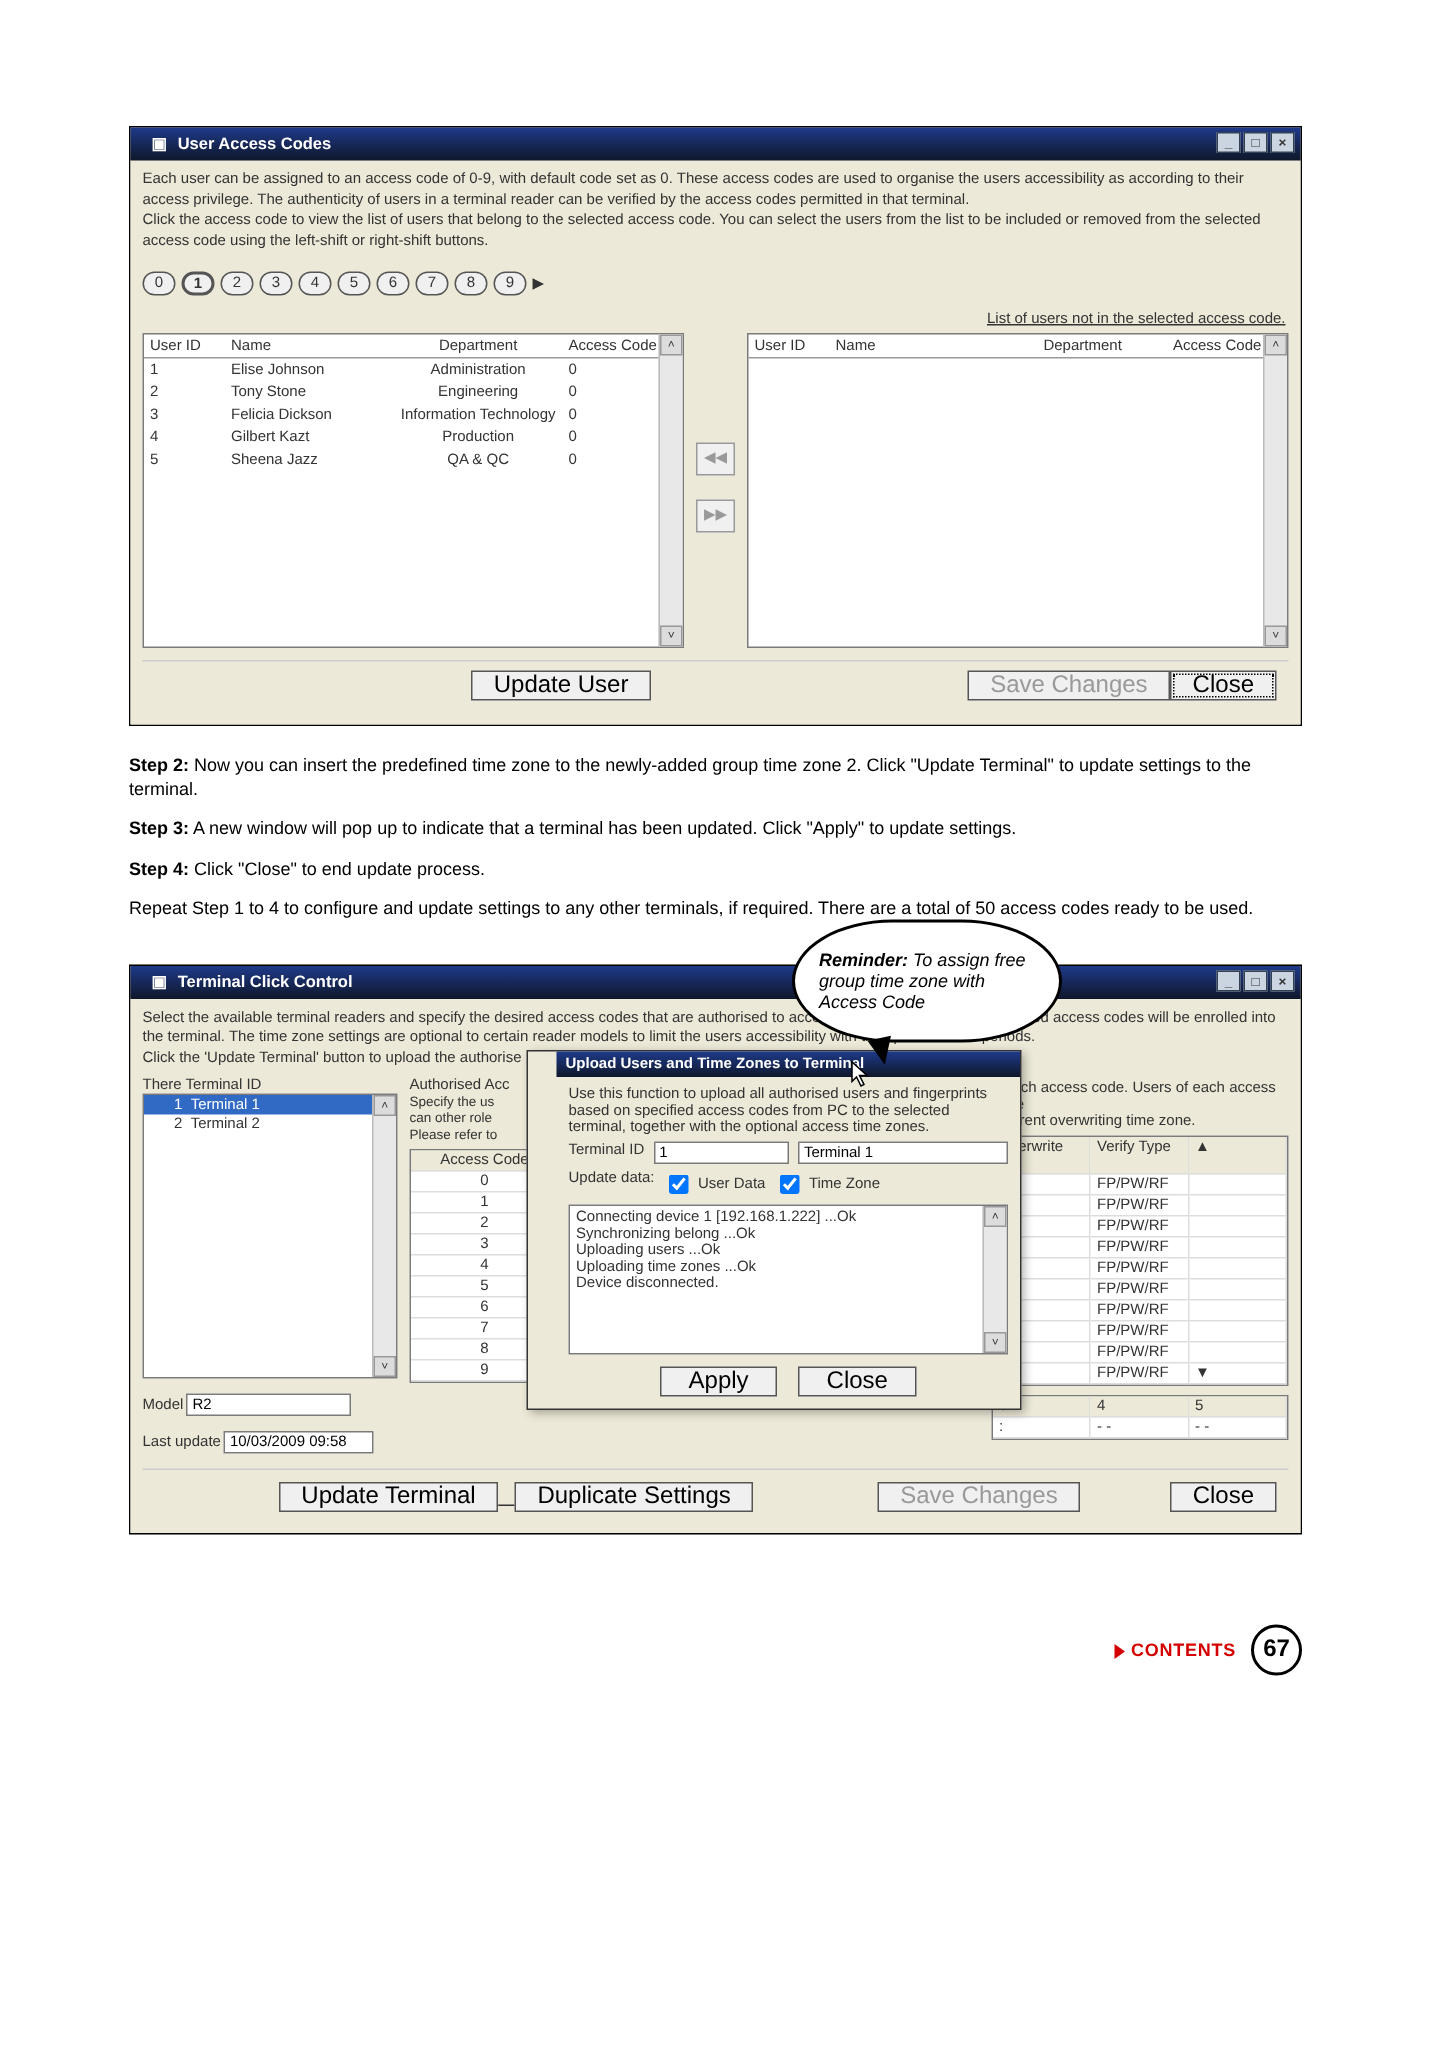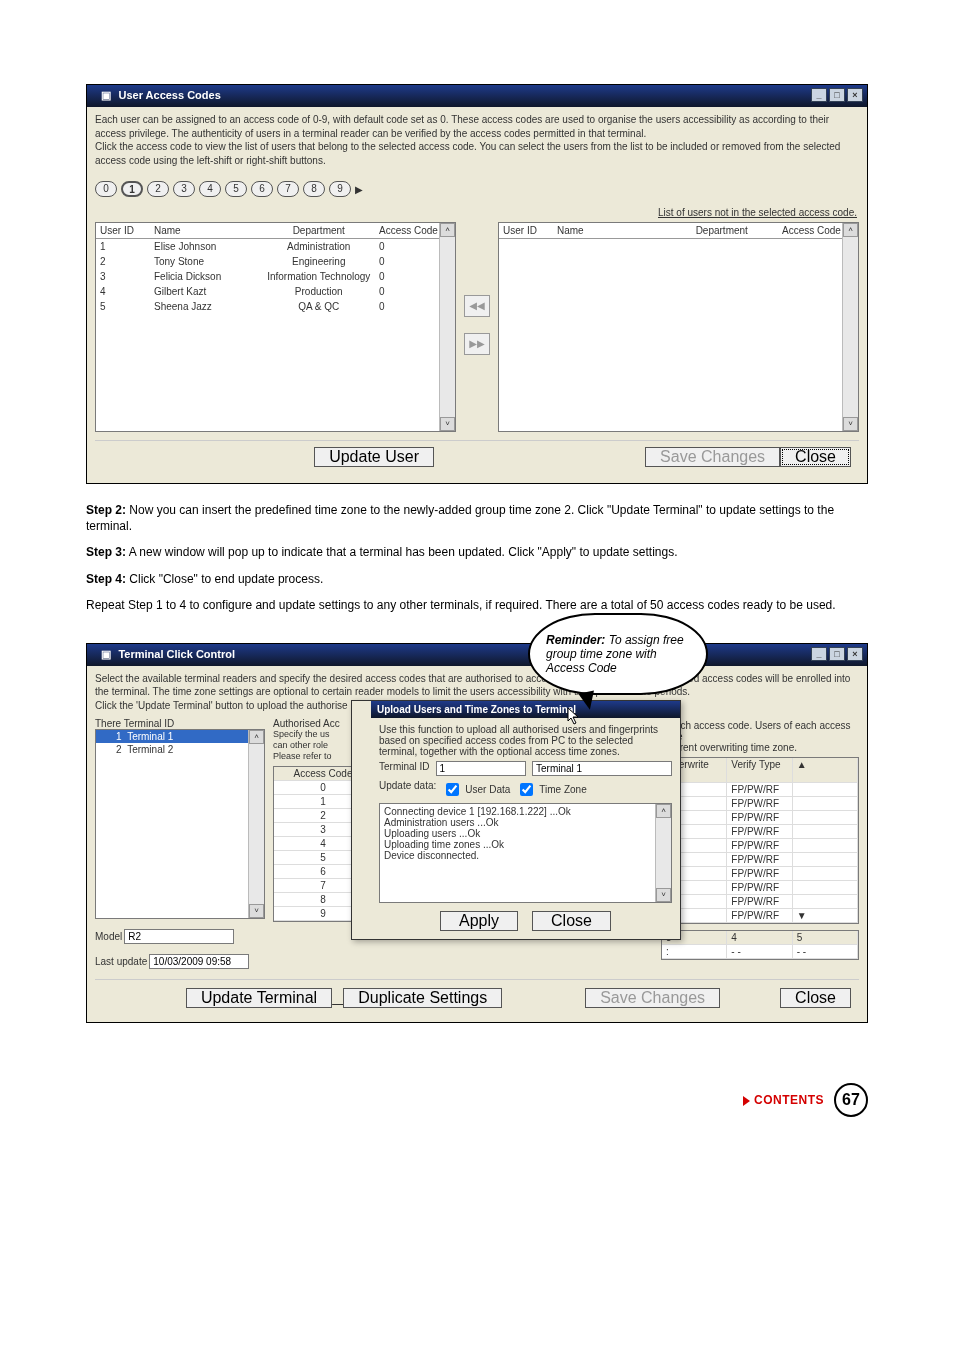--- a/index.html
+++ b/index.html
@@ -642,21 +642,21 @@
                 <input type="checkbox" checked="" style=""> 
                 <span>User Data</span>
               </label>
             <label class="chk">
                 <input type="checkbox" checked="" style=""> 
                 <span>Time Zone</span>
               </label>
           </div>
           <div class="status-box">
             <div>Connecting device 1 [192.168.1.222] ...Ok</div>
-            <div>Administration users ...Ok</div>
+            <div>Synchronizing belong ...Ok</div>
             <div>Uploading users ...Ok</div>
             <div>Uploading time zones ...Ok</div>
             <div>Device disconnected.</div>
             <div class="vscroll">
               <div class="sb-btn sb-up">˄</div>
               <div class="sb-btn sb-down">˅</div>
             </div>
           </div>
           <div class="modal-footer">
             <button class="btn">Apply</button>

